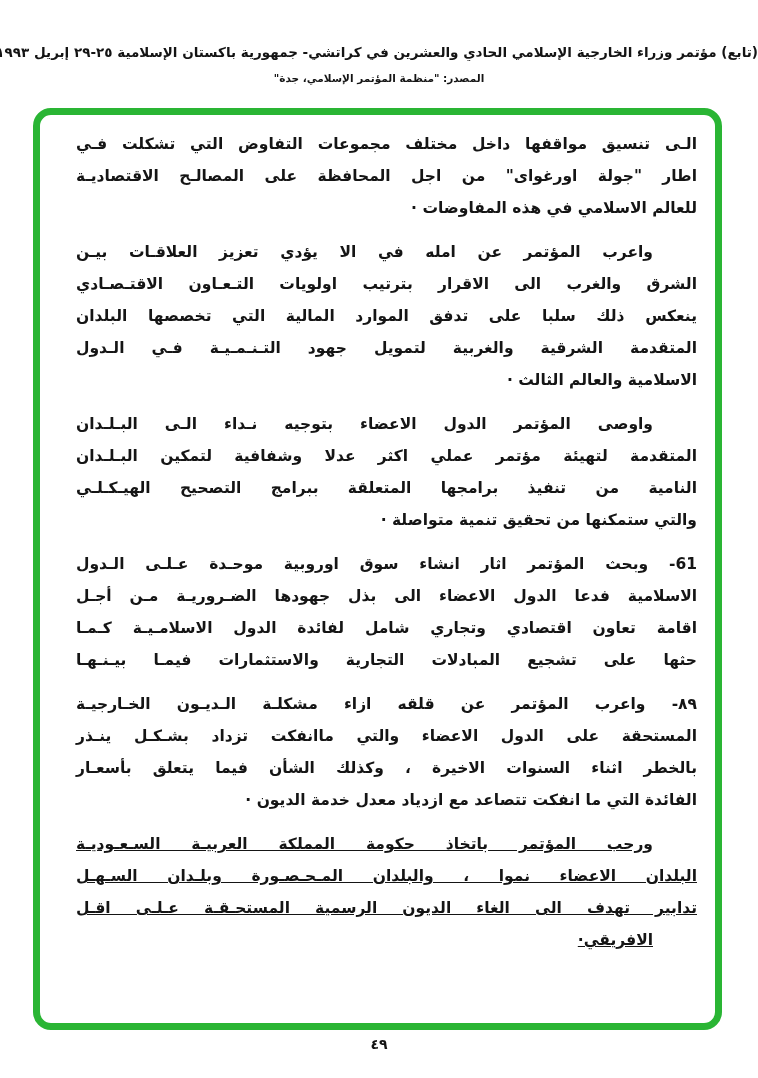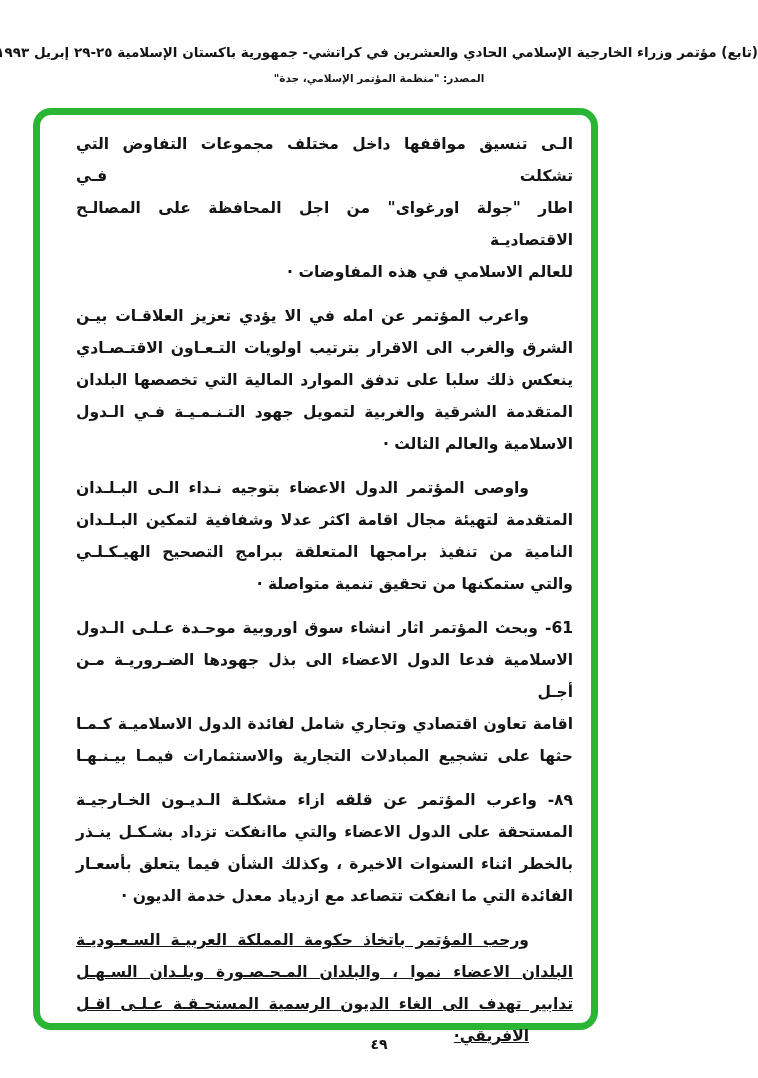--- a/index.html
+++ b/index.html
@@ -4,21 +4,21 @@
 <style>
   html,body { margin:0; padding:0; background:#ffffff; }
   .page {
     position:relative; width:758px; height:1078px; background:#ffffff;
     font-family:"DejaVu Sans", sans-serif; color:#141414; overflow:hidden;
   }
   .header { position:absolute; top:44px; left:0; right:0; text-align:center; direction:rtl; }
   .header-line1 { font-size:13.5px; font-weight:bold; white-space:nowrap; letter-spacing:0; }
   .header-line2 { font-size:10.5px; font-weight:bold; margin-top:12px; }
   .green-box {
-    position:absolute; left:33px; top:108px; width:565px; height:922px;
+    position:absolute; left:33px; top:108px; width:689px; height:922px;
     border:7px solid #2ab534; border-radius:18px; box-sizing:border-box; background:#ffffff;
   }
   .doc-body {
     direction:rtl; padding:13px 18px 0 36px;
     font-size:15.5px; font-weight:bold; line-height:32px; color:#151515;
   }
   .paragraph { margin:0 0 12px 0; }
   .paragraph:last-child { margin-bottom:0;text-decoration:underline; }
   .line { text-align:justify; text-align-last:justify; }
   .line.flush-last { text-align-last:right; }
@@ -47,28 +47,28 @@
         </div>
         <div class="paragraph">
           <div class="line indent-start">واعرب المؤتمر عن امله في الا يؤدي تعزيز العلاقـات بيـن</div>
           <div class="line">الشرق والغرب الى الاقرار بترتيب اولويات التـعـاون الاقتـصـادي</div>
           <div class="line">ينعكس ذلك سلبا على تدفق الموارد المالية التي تخصصها البلدان</div>
           <div class="line">المتقدمة الشرقية والغربية لتمويل جهود التـنـمـيـة فـي الـدول</div>
           <div class="line flush-last">الاسلامية والعالم الثالث ·</div>
         </div>
         <div class="paragraph">
           <div class="line indent-start">واوصى المؤتمر الدول الاعضاء بتوجيه نـداء الـى البـلـدان</div>
-          <div class="line">المتقدمة لتهيئة مجال اقامة اكثر عدلا وشفافية لتمكين البـلـدان</div>
+          <div class="line">المتقدمة لتهيئة مؤتمر عملي اكثر عدلا وشفافية لتمكين البـلـدان</div>
           <div class="line">النامية من تنفيذ برامجها المتعلقة ببرامج التصحيح الهيـكـلـي</div>
           <div class="line flush-last">والتي ستمكنها من تحقيق تنمية متواصلة ·</div>
         </div>
         <div class="paragraph">
           <div class="line">61- وبحث المؤتمر اثار انشاء سوق اوروبية موحـدة عـلـى الـدول</div>
           <div class="line">الاسلامية فدعا الدول الاعضاء الى بذل جهودها الضـروريـة مـن أجـل</div>
-          <div class="line">اقامة تعاون اقتصادي وتجاري شامل لفائدة الدول الاسلاميـة كـمـا</div>
+          <div class="line">اقامة تعاون اقتصادي وتجاري شامل لفائدة الدول الاسلامـيـة كـمـا</div>
           <div class="line">حثها على تشجيع المبادلات التجارية والاستثمارات فيمـا بيـنـهـا</div>
         </div>
         <div class="paragraph">
           <div class="line">٨٩- واعرب المؤتمر عن قلقه ازاء مشكلـة الـديـون الخـارجيـة</div>
           <div class="line">المستحقة على الدول الاعضاء والتي ماانفكت تزداد بشـكـل ينـذر</div>
           <div class="line">بالخطر اثناء السنوات الاخيرة ، وكذلك الشأن فيما يتعلق بأسعـار</div>
           <div class="line flush-last">الفائدة التي ما انفكت تتصاعد مع ازدياد معدل خدمة الديون ·</div>
         </div>
         <div class="paragraph">
           <div class="line indent-start">ورحب المؤتمر باتخاذ حكومة المملكة العربيـة السـعـوديـة</div>

